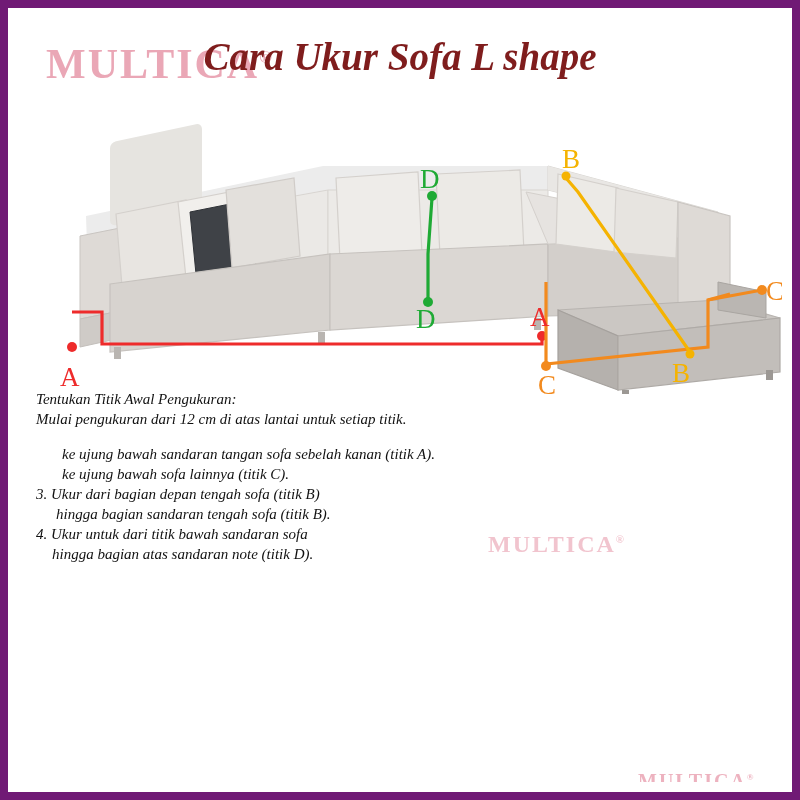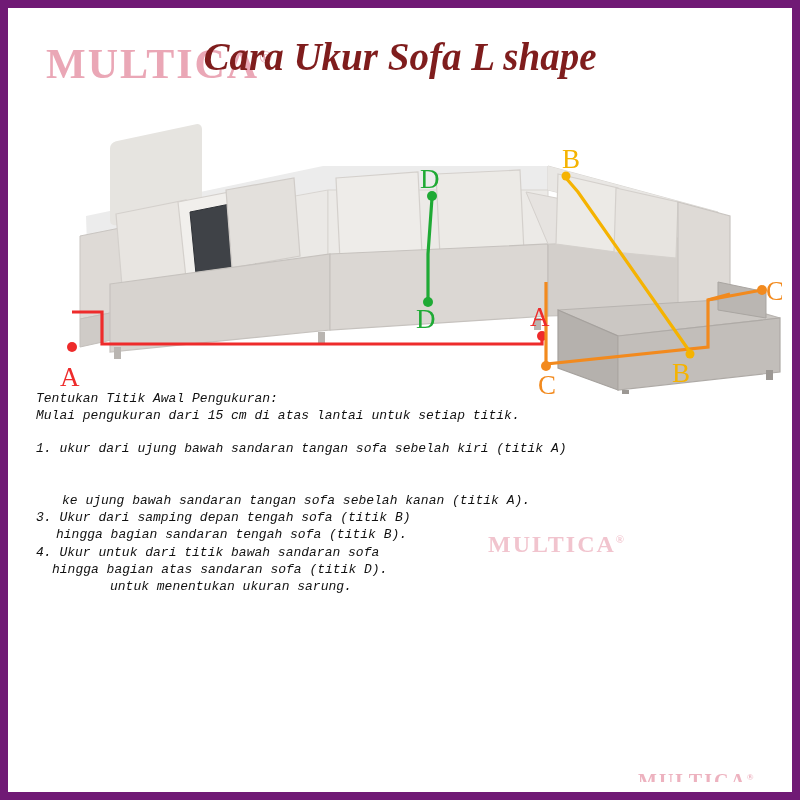--- a/index.html
+++ b/index.html
@@ -87,28 +87,28 @@
     height: 290px;
   }
   .diagram svg { display: block; }
 
   
   .textblock {
     position: absolute;
     left: 18px;
     top: 372px;
     width: 744px;
-    font-family: Liberation Mono, monospace;
-    font-size: 13px;
+    font-family: Liberation Serif, serif;
+    font-size: 15px;
     color: #111111;
     line-height: 1.33;
   }
   .tb-line { white-space: pre; font-style: italic; }
   .gap-md { height: 15px; }
-  .indent1 { padding-left: 26px; margin-top: 35px; }
+  .indent1 { padding-left: 26px; }
   .indent2 { padding-left: 20px; }
   .indent3 { padding-left: 16px; }
   .indent-note { padding-left: 74px; }
 </style>
 </head>
 <body>
 
 <div class="page">
   <div class="inner">
 
@@ -203,32 +203,31 @@
         <text x="748" y="196" font-family="Liberation Serif, serif" font-size="27" fill="#f28a1e">C</text>
         <text x="402" y="84" font-family="Liberation Serif, serif" font-size="27" fill="#1faa35">D</text>
         <text x="398" y="224" font-family="Liberation Serif, serif" font-size="27" fill="#1faa35">D</text>
       </svg>
     </div>
 
     <div class="wm wm-mid"><span>MULTICA</span><span class="reg">®</span></div>
 
     <div class="textblock">
       <div class="tb-line">Tentukan Titik Awal Pengukuran:</div>
-      <div class="tb-line">Mulai pengukuran dari 15 cm di atas lantai untuk setiap titik.</div>
+      <div class="tb-line">Mulai pengukuran dari 12 cm di atas lantai untuk setiap titik.</div>
       <div class="gap-md"></div>
 
-      <div class="tb-line"><span>1.</span><span> ukur dari ujung bawah sandaran tangan sofa sebelah kiri (titik A)</span></div>
       <div class="tb-line indent1">ke ujung bawah sandaran tangan sofa sebelah kanan (titik A).</div>
 
-
-      <div class="tb-line"><span>3.</span> <span>Ukur dari samping depan tengah sofa (titik B)</span></div>
+      <div class="tb-line indent1">ke ujung bawah sofa lainnya (titik C).</div>
+
+      <div class="tb-line"><span>3.</span> <span>Ukur dari bagian depan tengah sofa (titik B)</span></div>
       <div class="tb-line indent2">hingga bagian sandaran tengah sofa (titik B).</div>
 
       <div class="tb-line"><span>4.</span> <span>Ukur untuk dari titik bawah sandaran sofa</span></div>
-      <div class="tb-line indent3">hingga bagian atas sandaran sofa (titik D).</div>
-
-      <div class="tb-line indent-note">untuk menentukan ukuran sarung.</div>
+      <div class="tb-line indent3">hingga bagian atas sandaran note (titik D).</div>
+
     </div>
 
     <div class="wm wm-bot"><span>MULTICA</span><span class="reg">®</span></div>
 
   </div>
 </div>
 
 </body></html>

